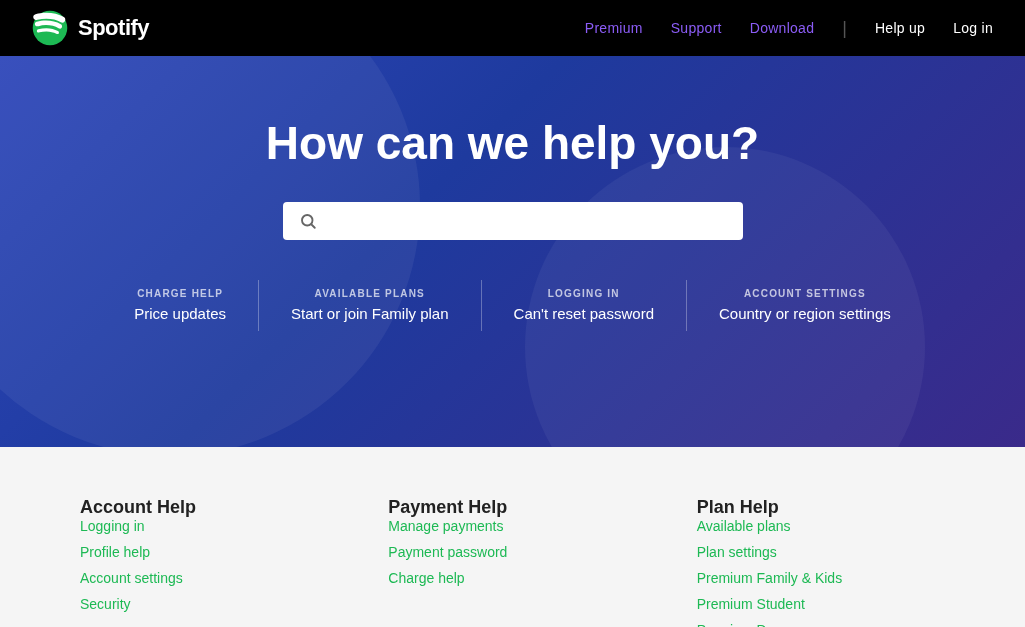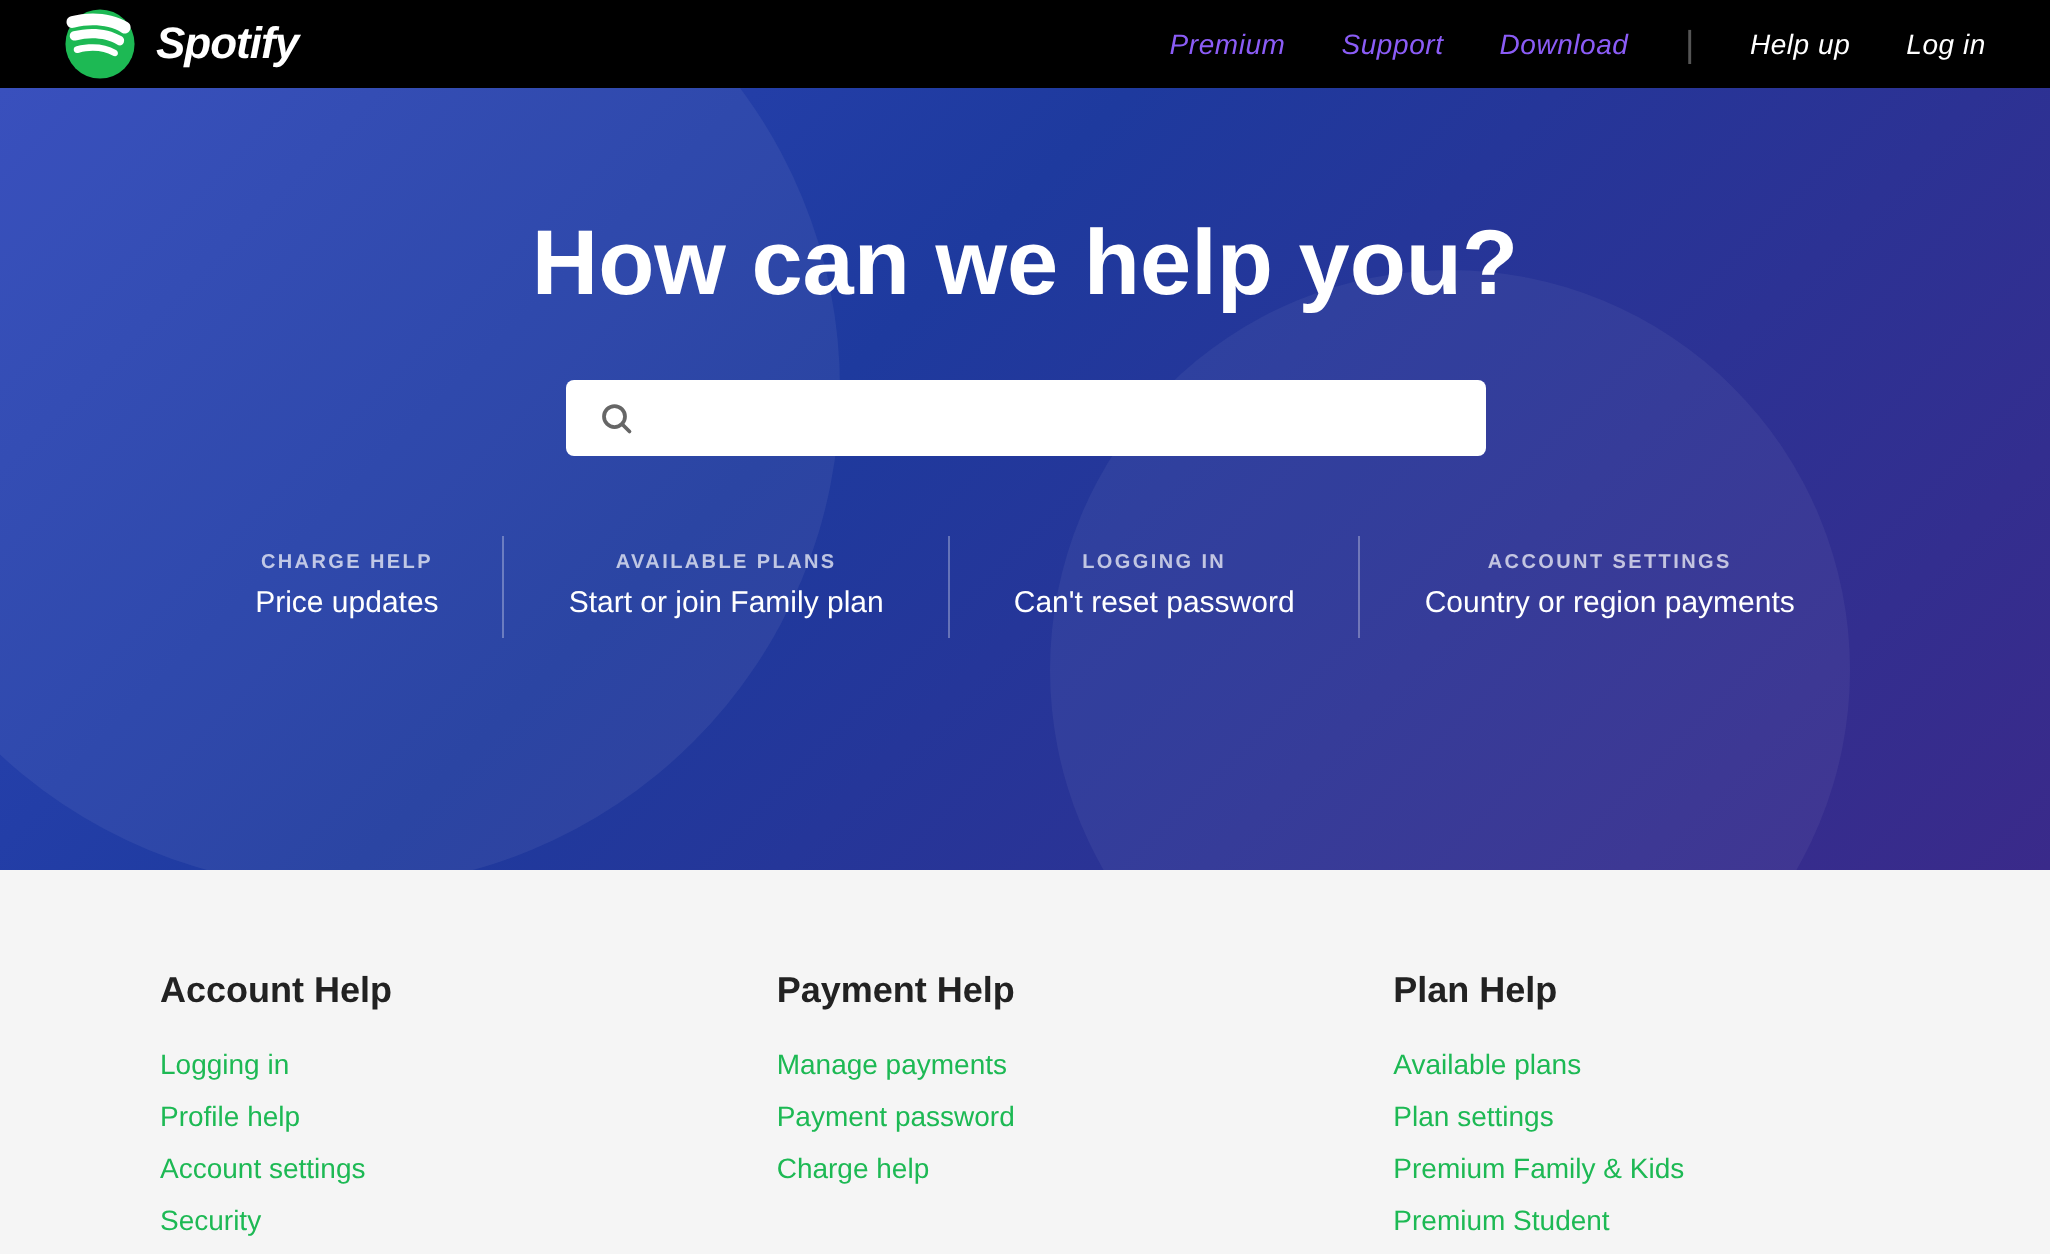--- a/index.html
+++ b/index.html
@@ -5,22 +5,21 @@
     * { margin: 0; padding: 0; box-sizing: border-box; }
     body { font-family: 'Helvetica Neue', Arial, sans-serif; background: #f5f5f5; width: 1025px; }
 
     
     .navbar {
       background: #000;
       display: flex;
       align-items: center;
       justify-content: space-between;
       padding: 0 32px;
-      height: 44px;
-      font-style: italic;
+      height: 56px;
     }
     .navbar-logo {
       display: flex;
       align-items: center;
       gap: 10px;
     }
     .spotify-logo-icon {
       width: 36px;
       height: 36px;
     }
@@ -153,21 +152,20 @@
     .help-grid {
       display: grid;
       grid-template-columns: repeat(3, 1fr);
       gap: 40px 60px;
     }
     .help-section { }
     .help-section-title {
       font-size: 18px;
       font-weight: 700;
       color: #222;
-      margin-bottom: 18px;
     }
     .help-links {
       display: flex;
       flex-direction: column;
       gap: 10px;
     }
     .help-link {
       color: #1db954;
       text-decoration: none;
       font-size: 14px;
@@ -217,21 +215,21 @@
     <div class="quick-link-item">
       <div class="quick-link-category">AVAILABLE PLANS</div>
       <a class="quick-link-title">Start or join Family plan</a>
     </div>
     <div class="quick-link-item">
       <div class="quick-link-category">LOGGING IN</div>
       <a class="quick-link-title">Can't reset password</a>
     </div>
     <div class="quick-link-item">
       <div class="quick-link-category">ACCOUNT SETTINGS</div>
-      <a class="quick-link-title">Country or region payments</a>
+      <a class="quick-link-title">Country or region settings</a>
     </div>
   </div>
 </section>
 
 <main class="main-content">
   <div class="help-grid" id="help-grid">
   <div class="help-section">
         <div class="help-section-title">Account Help</div>
         <div class="help-links">
           <a class="help-link" href="#">Logging in</a>

